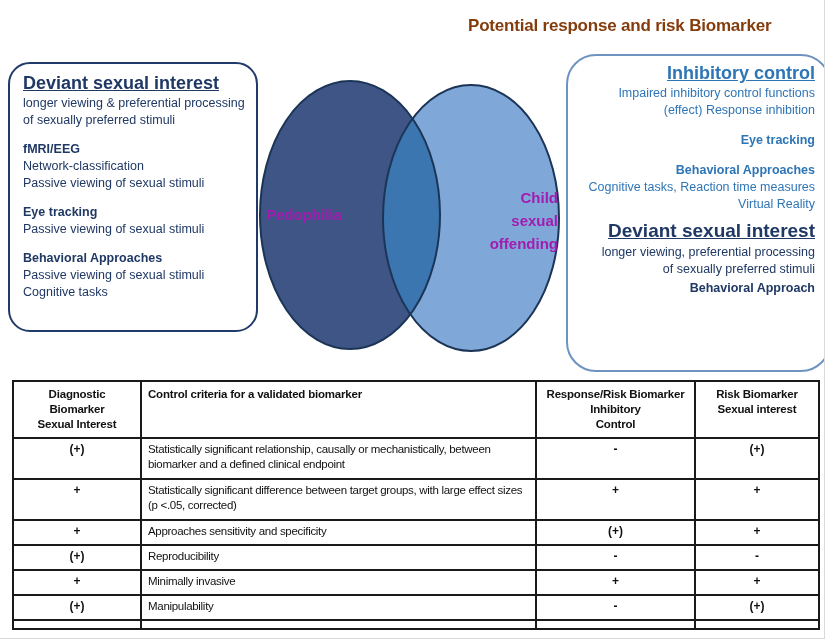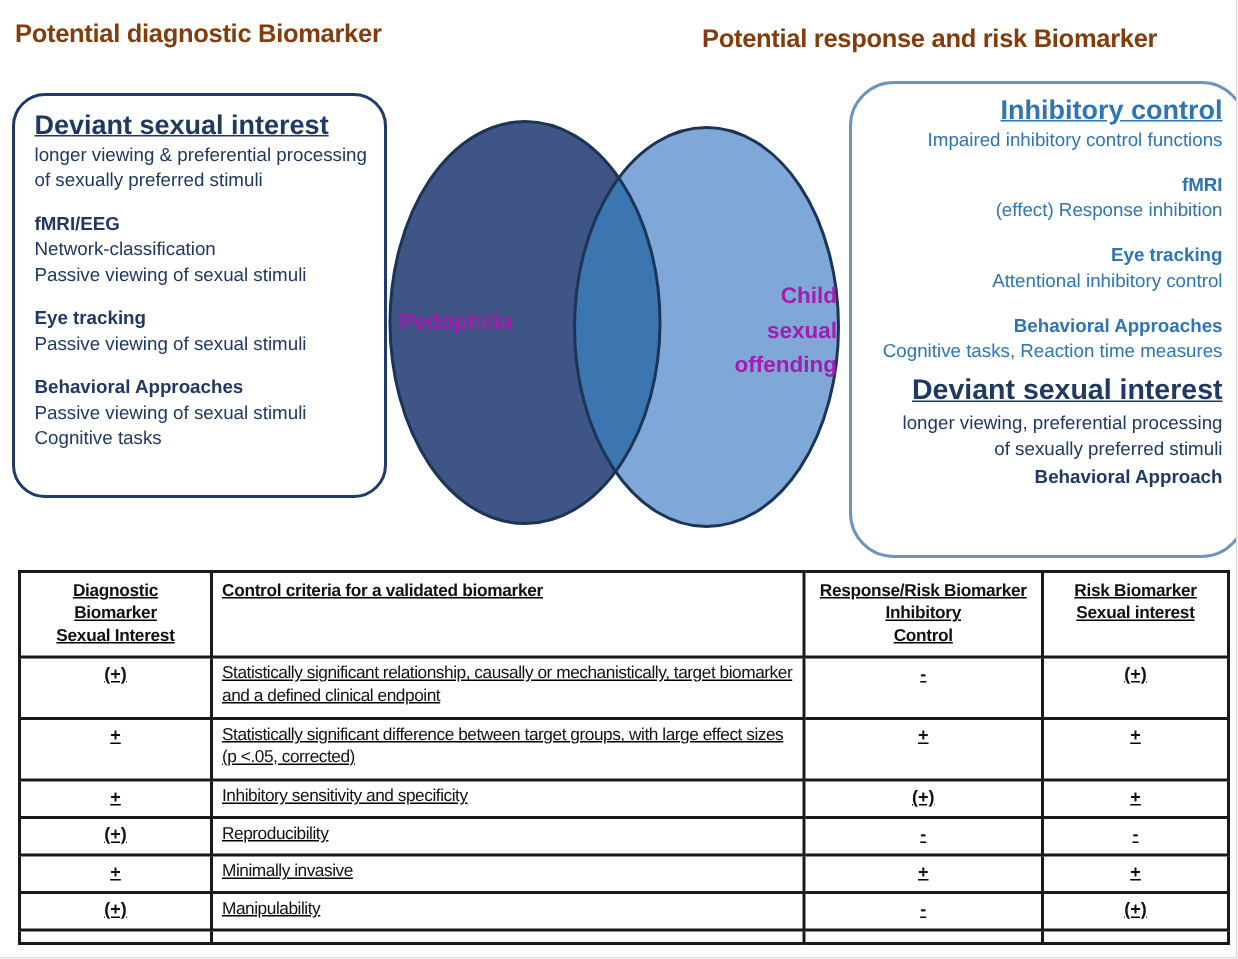--- a/index.html
+++ b/index.html
@@ -32,37 +32,36 @@
 
   
   .venn{position:absolute;left:253px;top:77px;width:312px;height:287px;}
   .venn-label{position:absolute;color:#a21caf;font-weight:bold;font-size:15px;}
   .venn-label-left{left:266px;top:206px;}
   .venn-label-right{left:440px;top:186px;width:118px;text-align:right;
                     white-space:pre-line;line-height:23px;}
 
   
   .tablewrap{position:absolute;left:12px;top:380px;}
-  table.biomarker{border-collapse:collapse;table-layout:fixed;width:806px;text-decoration:underline;}
+  table.biomarker{border-collapse:collapse;table-layout:fixed;width:806px;}
   .biomarker th,.biomarker td{border:2px solid #1a1a1a;box-sizing:border-box;
       vertical-align:top;color:#111;padding:3px 6px;}
   .biomarker th{font-size:11.5px;font-weight:bold;text-align:center;
       white-space:pre-line;line-height:15px;padding-top:5px;letter-spacing:-0.2px;}
   .biomarker th.crit{text-align:left;}
   .biomarker td.sym{text-align:center;font-weight:bold;font-size:12px;}
   .biomarker td.crit{font-size:11.5px;line-height:14.5px;letter-spacing:-0.3px;}
   tr.hdr{height:57px;} tr.r-tall{height:41px;} tr.r-short{height:25px;}
   tr.r-empty{height:9px;}
 </style>
 </head>
 <body>
 
 <div class="canvas">
 
-  <div class="title title-left">Potential diagnostic Biomarker</div>
   <div class="title title-right">Potential response and risk Biomarker</div>
 
   <div class="box left-box">
     <div class="bhead navy">Deviant sexual interest</div>
     <div class="bline">longer viewing &amp; preferential processing</div>
     <div class="bline">of sexually preferred stimuli</div>
 
     <div class="bsec-head mt">fMRI/EEG</div>
     <div class="bline">Network-classification</div>
     <div class="bline">Passive viewing of sexual stimuli</div>
@@ -91,28 +90,27 @@
   </svg>
   <div class="venn-label venn-label-left">Pedophilia</div>
   <div class="venn-label venn-label-right">Child
 sexual
 offending</div>
 
   <div class="box right-box">
     <div class="bhead blue">Inhibitory control</div>
     <div class="bline blue">Impaired inhibitory control functions</div>
 
-    <div class="bsec-head blue mt-s">fMRI</div>
     <div class="bline blue">(effect) Response inhibition</div>
 
     <div class="bsec-head blue mt-s">Eye tracking</div>
-    <div class="bline blue">Attentional inhibitory control</div>
 
     <div class="bsec-head blue mt-s">Behavioral Approaches</div>
     <div class="bline blue">Cognitive tasks, Reaction time measures</div>
+    <div class="bline blue">Virtual Reality</div>
 
     <div class="deviant-head">Deviant sexual interest</div>
     <div class="bline navy">longer viewing, preferential processing</div>
     <div class="bline navy">of sexually preferred stimuli</div>
     <div class="bsec-head navy" style="margin-top:2px;">Behavioral Approach</div>
   </div>
 
   <div class="tablewrap">
     <table class="biomarker">
       <colgroup>
@@ -128,33 +126,33 @@
 Sexual Interest</th>
         <th class="crit">Control criteria for a validated biomarker</th>
         <th>Response/Risk Biomarker
 Inhibitory
 Control</th>
         <th>Risk Biomarker
 Sexual interest</th>
       </tr>
       <tr class="r-tall">
         <td class="sym">(+)</td>
-        <td class="crit">Statistically significant relationship, causally or mechanistically, target biomarker and a defined clinical endpoint</td>
+        <td class="crit">Statistically significant relationship, causally or mechanistically, between biomarker and a defined clinical endpoint</td>
         <td class="sym">-</td>
         <td class="sym">(+)</td>
       </tr>
       <tr class="r-tall">
         <td class="sym">+</td>
         <td class="crit">Statistically significant difference between target groups, with large effect sizes (p &lt;.05, corrected)</td>
         <td class="sym">+</td>
         <td class="sym">+</td>
       </tr>
       <tr class="r-short">
         <td class="sym">+</td>
-        <td class="crit">Inhibitory sensitivity and specificity</td>
+        <td class="crit">Approaches sensitivity and specificity</td>
         <td class="sym">(+)</td>
         <td class="sym">+</td>
       </tr>
       <tr class="r-short">
         <td class="sym">(+)</td>
         <td class="crit">Reproducibility</td>
         <td class="sym">-</td>
         <td class="sym">-</td>
       </tr>
       <tr class="r-short">

